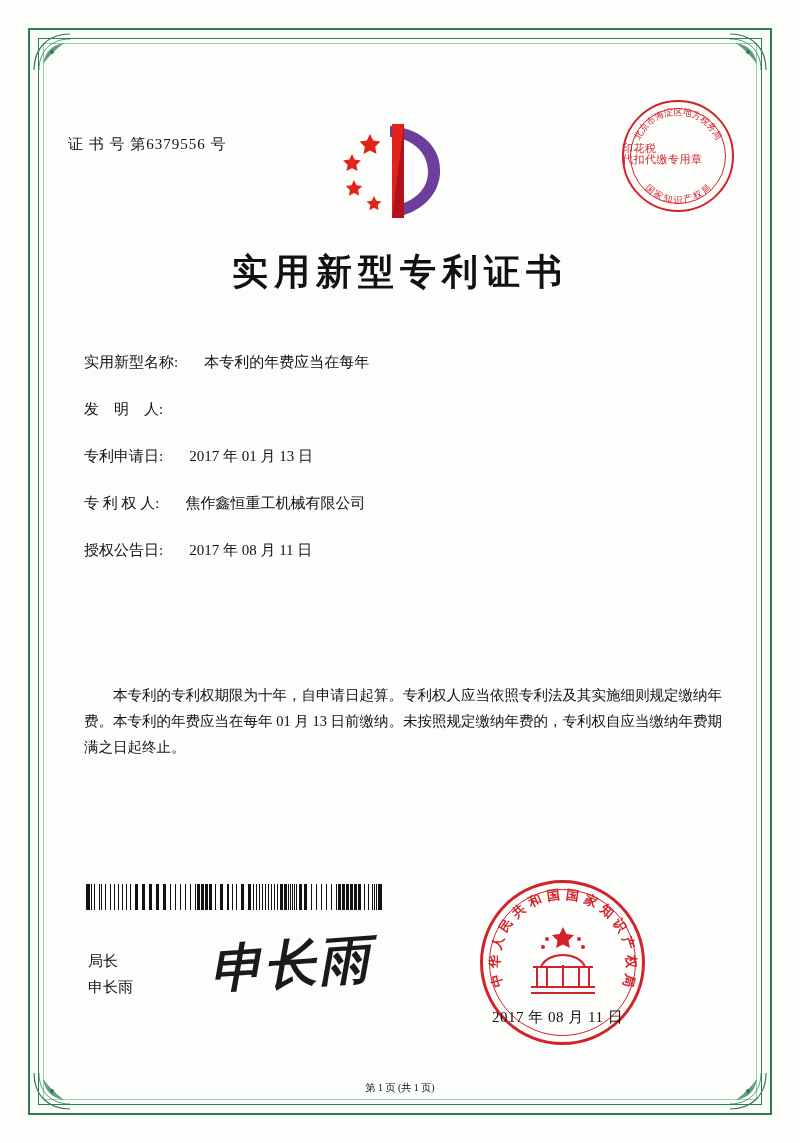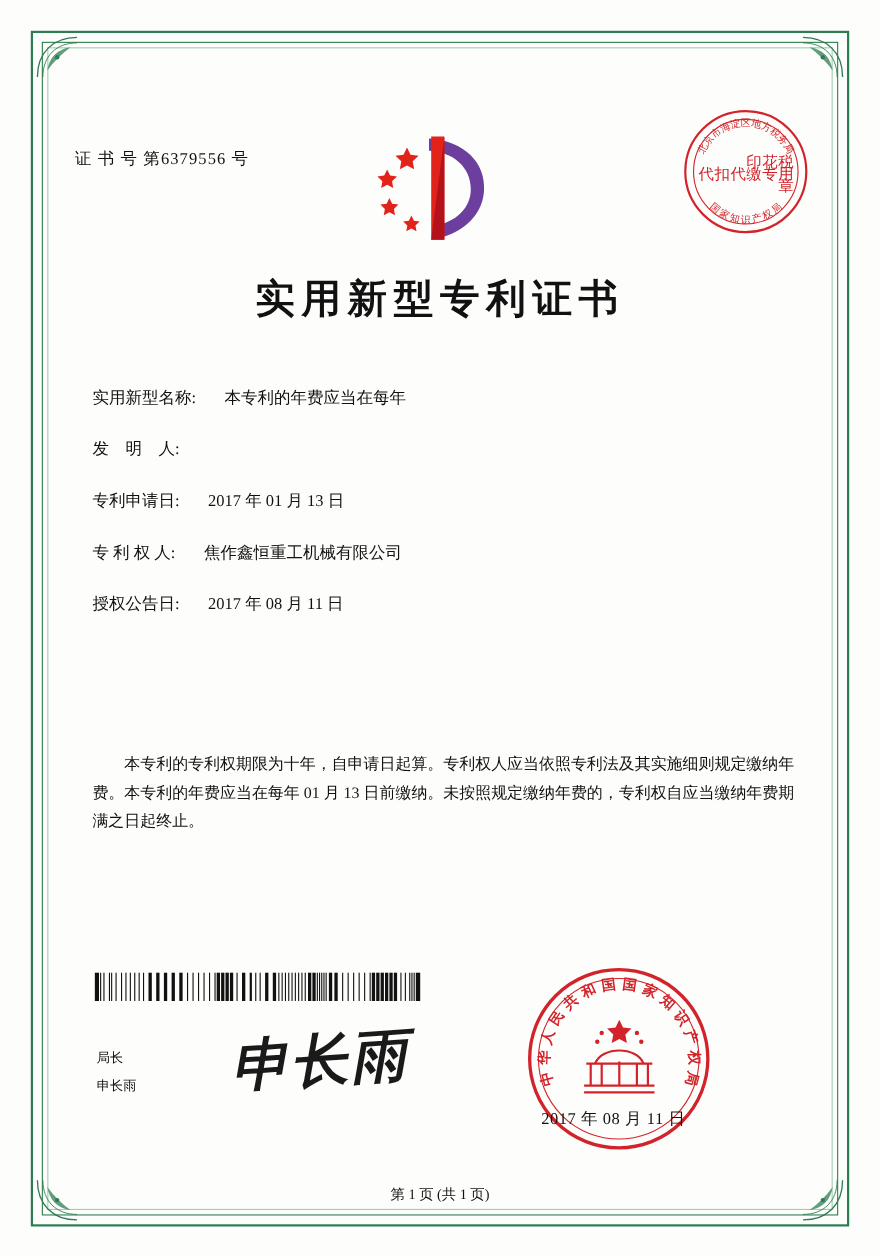--- a/index.html
+++ b/index.html
@@ -95,23 +95,23 @@
   .seal-top .ring2 {
     position: absolute;
     inset: 8px;
     border: 1px solid #d2232a;
     border-radius: 50%;
   }
   .seal-top .mid-text {
     position: absolute;
     left: 0; right: 12px;
     top: 43px;
-    text-align: right;
+    text-align: left;
     color: #d2232a;
-    font-size: 14px;
+    font-size: 11px;
     line-height: 11px;
     letter-spacing: 0.5px;
   }
   .arc-char {
     position: absolute;
     left: 50%;
     top: 50%;
     font-size: 9px;
     color: #d2232a;
     transform-origin: 0 0;
@@ -174,21 +174,21 @@
     top: 884px;
     width: 300px;
     height: 26px;
   }
 
   
   .sig-block {
     position: absolute;
     left: 88px;
     top: 948px;
-    font-size: 12px;
+    font-size: 15px;
     line-height: 26px;
   }
   .signature-script {
     position: absolute;
     left: 210px;
     top: 930px;
     font-size: 52px;
     font-family: "Liberation Serif", serif;
     font-style: italic;
     font-weight: bold;
@@ -243,21 +243,21 @@
     color: #111;
     letter-spacing: 0.5px;
   }
 
   
   .footer {
     position: absolute;
     left: 0; right: 0;
     bottom: 48px;
     text-align: center;
-    font-size: 13px;
+    font-size: 10px;
   }
 </style>
 </head>
 <body>
 
 <div class="page">
 
   <div class="border-outer"></div>
   <div class="border-inner"></div>
   <div class="border-hair"></div>

